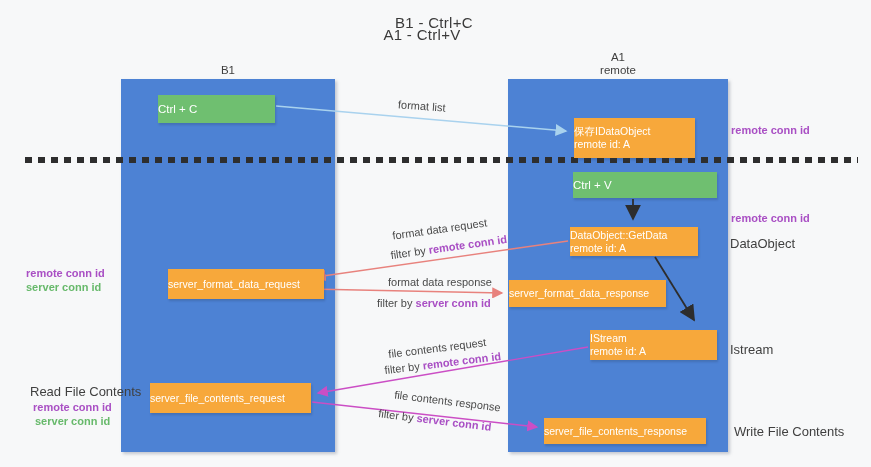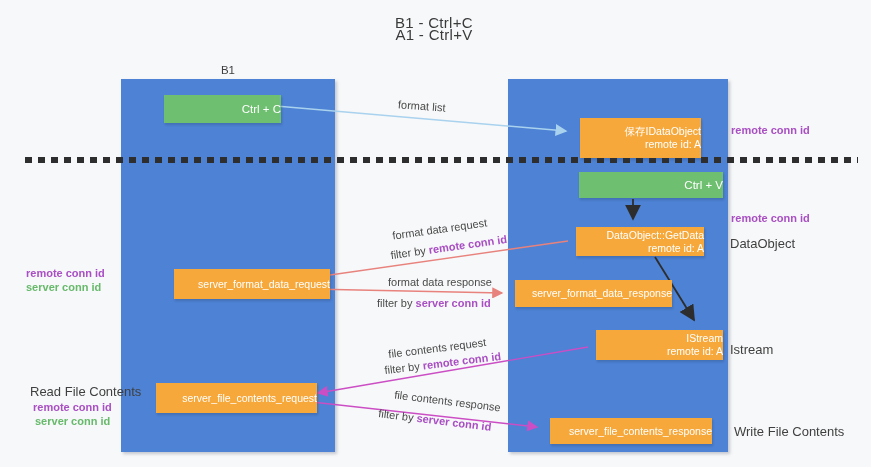--- a/index.html
+++ b/index.html
@@ -24,24 +24,23 @@
   }
   .lane{
     background:#4d82d4;
     box-shadow:2px 2px 3px rgba(100,110,130,0.35);
   }
   .dash-line{
     height:6px;
     background:repeating-linear-gradient(90deg,#2e2e2e 0 7px,transparent 7px 13px);
   }
   .box{
-    display:flex;flex-direction:column;align-items:flex-end;justify-content:center;
+    display:flex;flex-direction:column;align-items:flex-start;justify-content:center;
     color:#ffffff;text-align:center;
     box-shadow:1px 2px 2px rgba(40,60,90,0.25);
-    margin-left:6px;
   }
   .box-green{background:#6fbf70;font-size:11.5px;}
   .box-orange{background:#f7a83b;font-size:10.5px;line-height:13px;}
   .ann{
     white-space:nowrap;font-size:11px;color:#4a4a4a;
   }
   .tilt-up{transform:rotate(-8deg);}
   .tilt-up7{transform:rotate(-7deg);}
   .tilt-dn{transform:rotate(7deg);}
   .tilt-dn4{transform:rotate(4deg);}
@@ -50,25 +49,29 @@
   .side-label{white-space:nowrap;font-size:13px;color:#3f3f3f;}
   .side-bold{font-size:11px;font-weight:bold;white-space:nowrap;line-height:14px;}
   svg{position:absolute;left:0;top:0;pointer-events:none;}
 </style>
 </head>
 <body>
 
 <div class="canvas">
 
   <div class="abs title-line" style="left:334px;top:14px;">B1 - Ctrl+C</div>
-  <div class="abs title-line" style="left:334px;top:26px;">A1 - Ctrl+V</div>
+  <div class="abs title-line" style="left:322px;top:26px;">A1 - Ctrl+V</div>
 
   <div class="abs lane-header" style="left:168px;top:44px;margin-top:20px;">
     <div>B1</div>
     <div>connection</div>
+  </div>
+  <div class="abs lane-header" style="left:558px;top:51px;">
+    <div>A1</div>
+    <div>remote</div>
   </div>
 
   <div class="abs lane" style="left:121px;top:79px;width:214px;height:373px;"></div>
   <div class="abs lane" style="left:508px;top:79px;width:220px;height:373px;"></div>
 
   <div class="abs dash-line" style="left:25px;top:157px;width:833px;"></div>
 
   <svg width="871" height="467">
     <defs>
       <marker id="m-blue" markerWidth="9" markerHeight="8" refX="7" refY="4" orient="auto">

